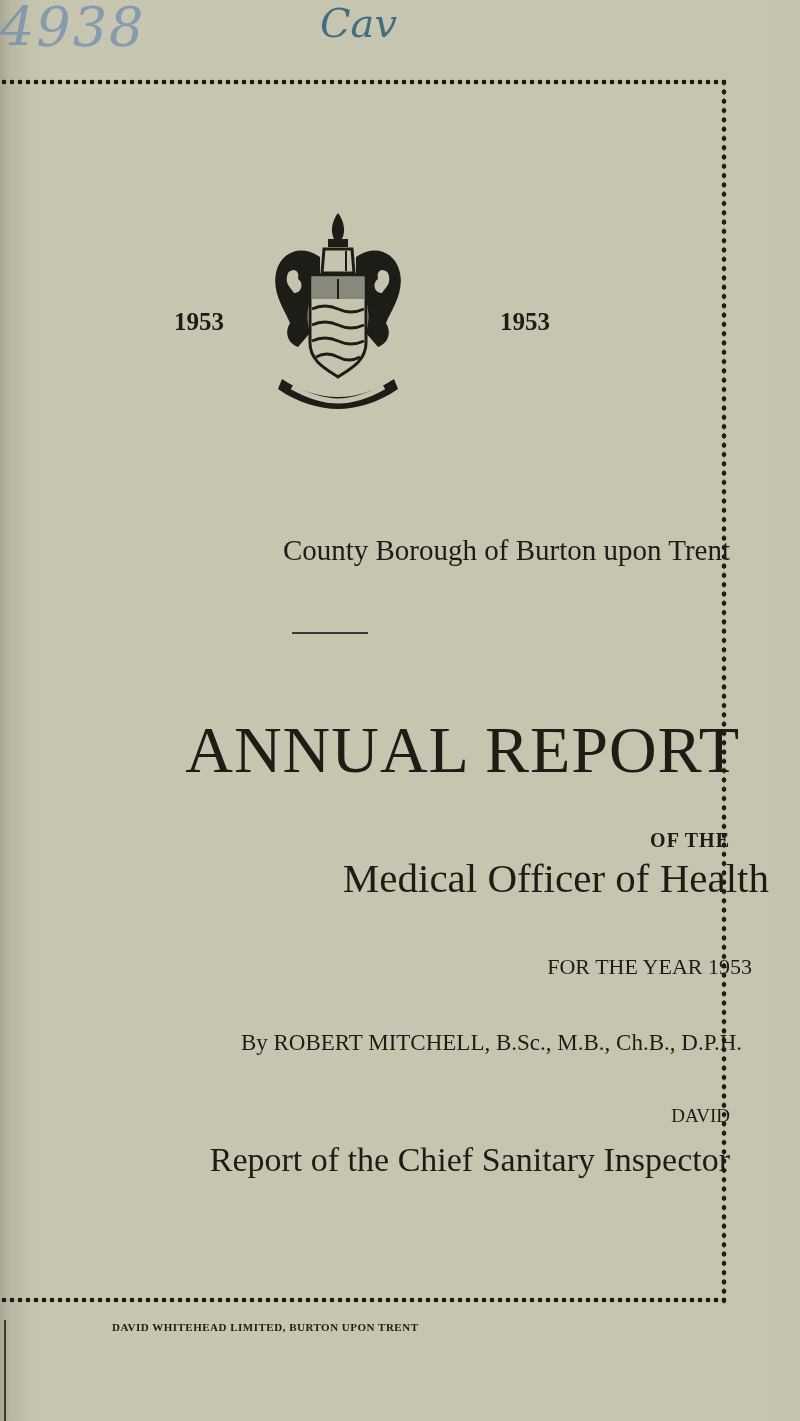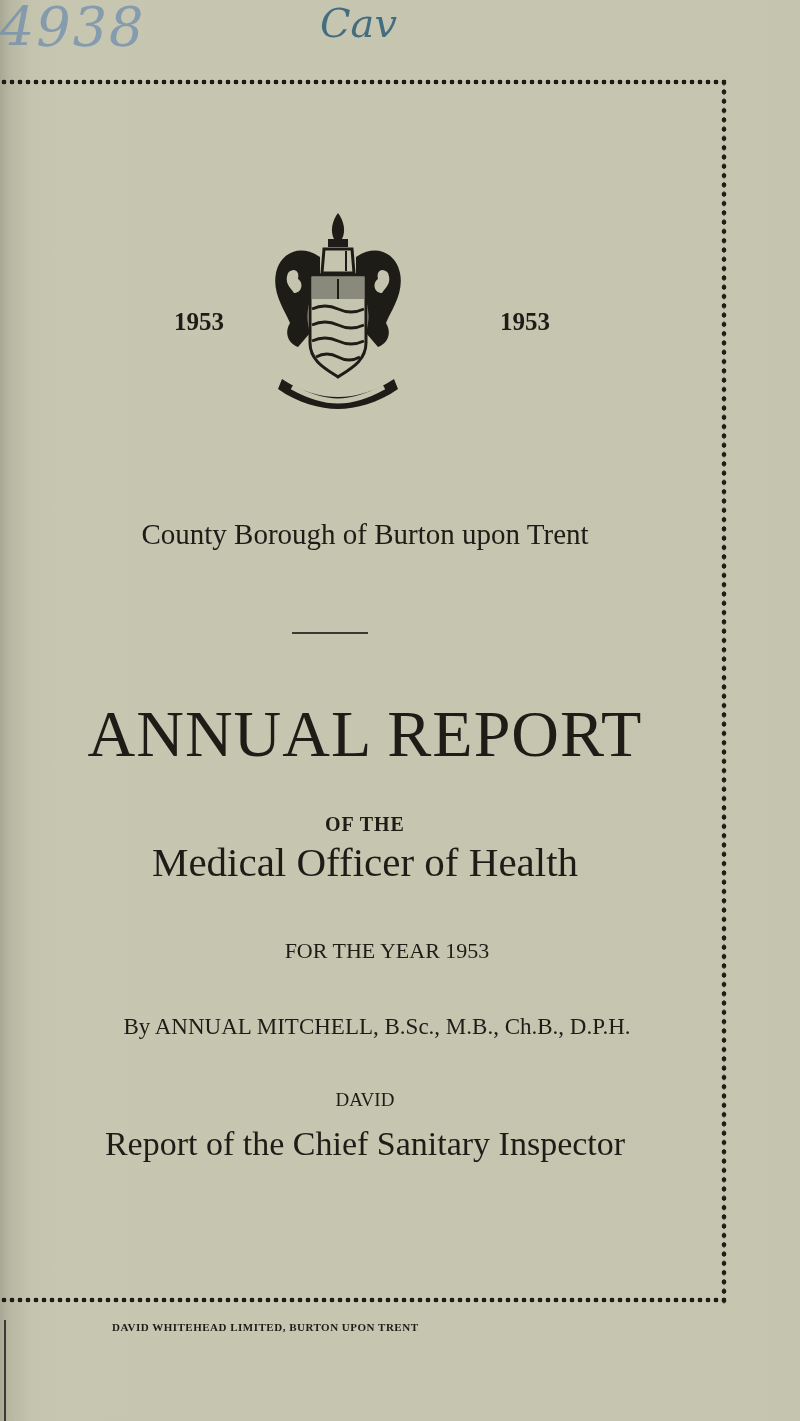--- a/index.html
+++ b/index.html
@@ -25,30 +25,30 @@
       background-image: radial-gradient(circle, #1e1c17 2.3px, transparent 2.6px);
       background-size: 8px 8px; background-repeat: repeat-x;
     }
     .dots-top { top: 78px; }
     .dots-bottom { top: 1296px; }
     .dots-v {
       position: absolute; left: 720px; top: 78px; width: 8px; height: 1226px;
       background-image: radial-gradient(circle, #1e1c17 2.3px, transparent 2.6px);
       background-size: 8px 9.3px; background-repeat: repeat-y;
     }
-    .center { position: absolute; left: 0; width: 730px; text-align: center; }
+    .center { position: absolute; left: 0; width: 730px; text-align: right; margin-top: 16px; }
     .year { position: absolute; font-size: 25px; font-weight: bold; top: 308px; }
     .year-left { left: 174px; }
     .year-right { left: 500px; }
     .crest { position: absolute; left: 270px; top: 213px; width: 136px; height: 200px; }
     .borough { top: 518px; font-size: 29px; }
     .rule { position: absolute; left: 292px; top: 632px; width: 76px; height: 2px; background: #3a3a34; }
     .title { top: 696px; font-size: 66px; letter-spacing: 1px; left: -10px; width: 750px; }
     .of-the { top: 813px; font-size: 20px; letter-spacing: 1px; font-weight: bold; }
-    .officer { top: 838px; font-size: 41px; }
+    .officer { top: 838px; font-size: 41px; padding-left: 39px; }
     .year-line { top: 938px; font-size: 22px; padding-left: 22px; }
     .author { top: 1014px; font-size: 23px; left: 12px; }
     .also { top: 1089px; font-size: 19px; }
     .sanitary { top: 1125px; font-size: 34px; }
     .printer { position: absolute; left: 112px; top: 1309px; font-size: 11px; font-weight: bold; letter-spacing: 0.5px; margin-top: 12px; }
   </style>
 </head>
 <body>
 
 <div class="paper"></div>
@@ -88,17 +88,17 @@
   <path d="M12 166 C30 178 50 184 68 184 C86 184 106 178 124 166 L128 176 C108 190 86 196 68 196 C50 196 28 190 8 176 Z" fill="#1e1c17"></path>
   <path d="M22 174 C40 184 56 188 68 188 C80 188 96 184 114 174" fill="none" stroke="#c5c4af" stroke-width="5"></path>
 </svg>
 
 <div class="center borough">County Borough of Burton upon Trent</div>
 <div class="rule"></div>
 <div class="center title">ANNUAL REPORT</div>
 <div class="center of-the">OF THE</div>
 <div class="center officer">Medical Officer of Health</div>
 <div class="center year-line">FOR THE YEAR 1953</div>
-<div class="center author">By ANNUAL MITCHELL, B.Sc., M.B., Ch.B., D.P.H.</div>
+<div class="center author">By ROBERT MITCHELL, B.Sc., M.B., Ch.B., D.P.H.</div>
 <div class="center also">DAVID</div>
 <div class="center sanitary">Report of the Chief Sanitary Inspector</div>
 
 <div class="printer">DAVID WHITEHEAD LIMITED, BURTON UPON TRENT</div>
 
 </body></html>

